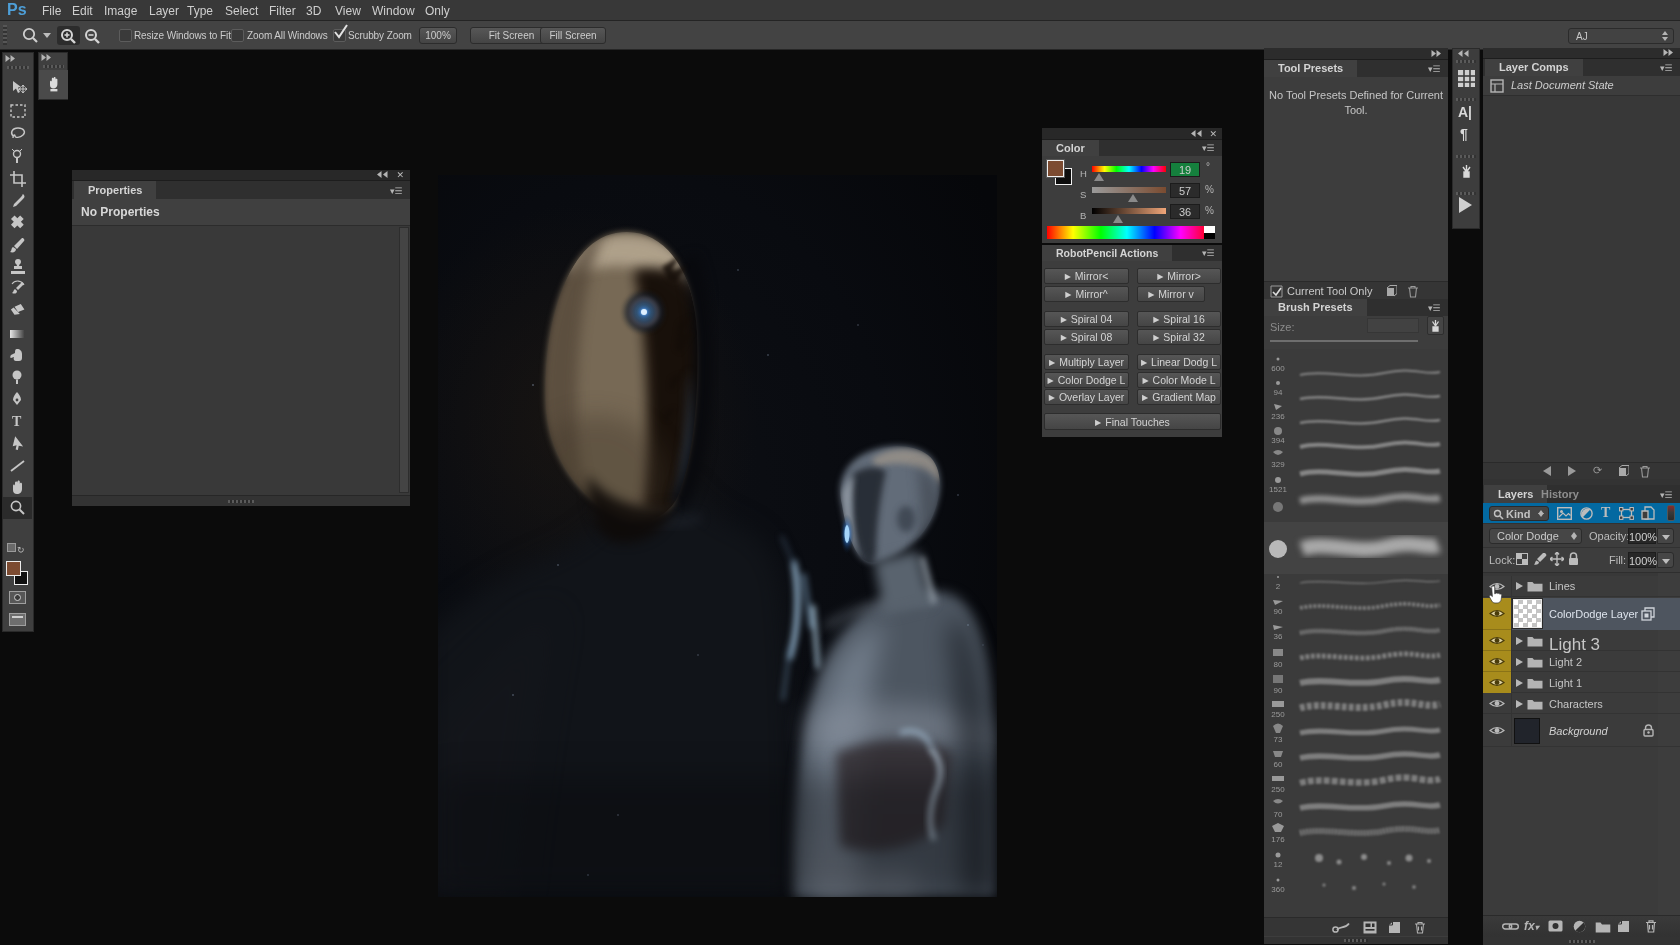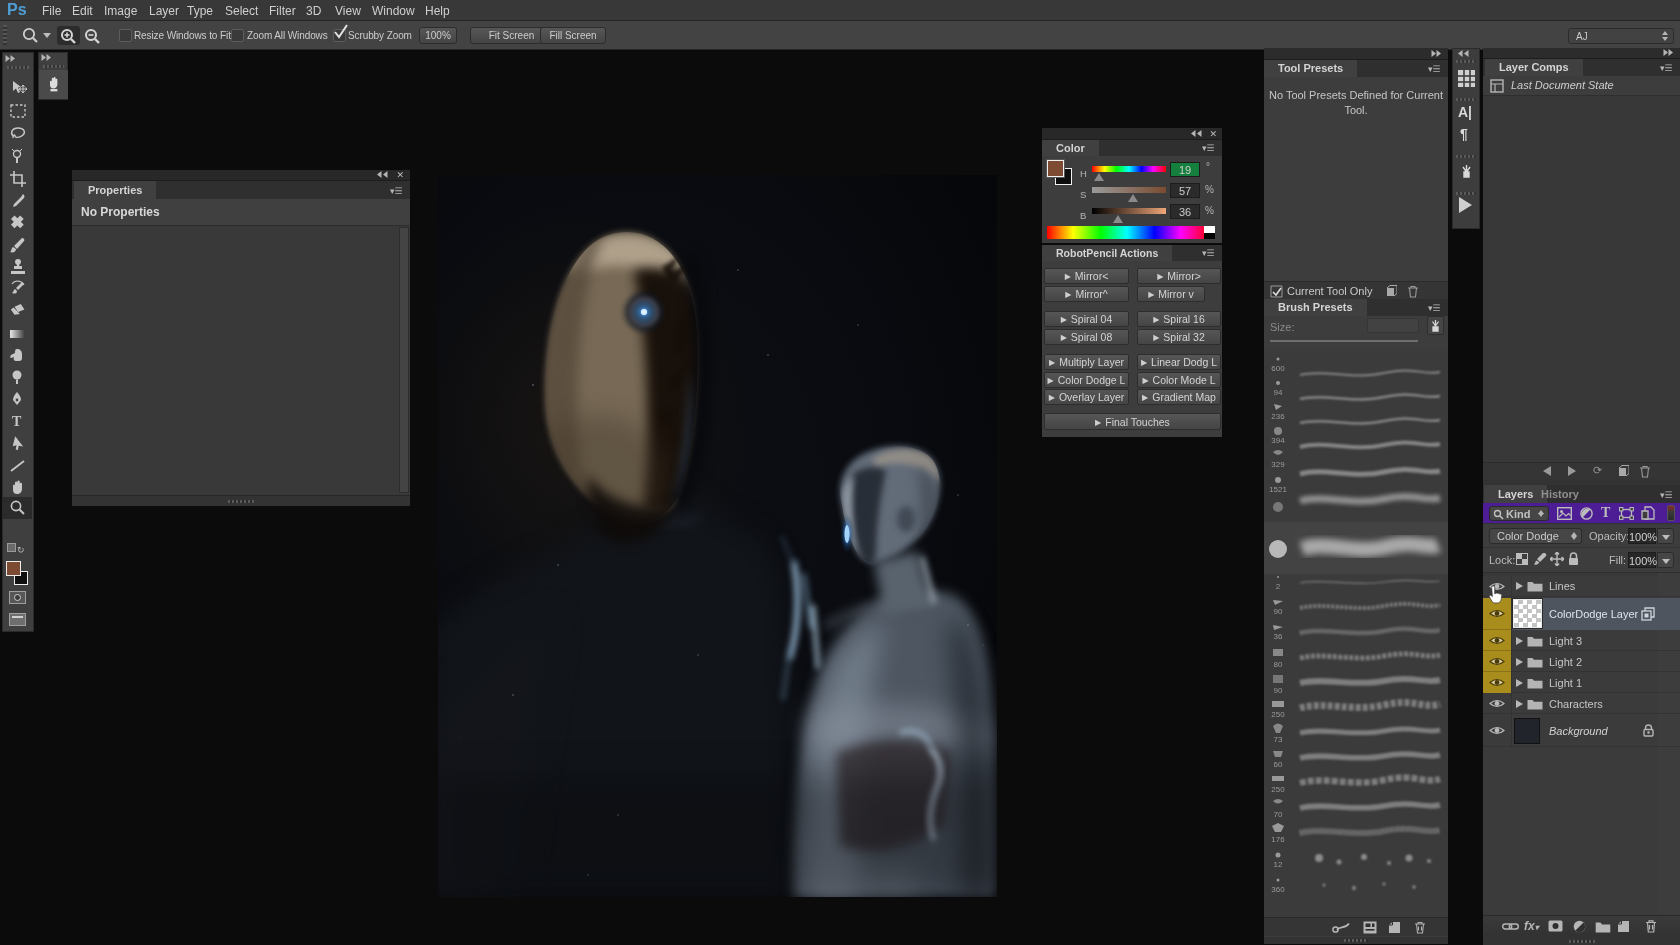--- a/index.html
+++ b/index.html
@@ -26,21 +26,21 @@
   <div class="menu-it" style="left:42px;">File</div>
   <div class="menu-it" style="left:72px;">Edit</div>
   <div class="menu-it" style="left:104px;">Image</div>
   <div class="menu-it" style="left:149px;">Layer</div>
   <div class="menu-it" style="left:187px;">Type</div>
   <div class="menu-it" style="left:225px;">Select</div>
   <div class="menu-it" style="left:269px;">Filter</div>
   <div class="menu-it" style="left:306px;">3D</div>
   <div class="menu-it" style="left:335px;">View</div>
   <div class="menu-it" style="left:372px;">Window</div>
-  <div class="menu-it" style="left:425px;">Help</div>
+  <div class="menu-it" style="left:425px;">Only</div>
 </div>
 
 <div class="abs" style="left:0;top:21px;width:1680px;height:29px;background:#434343;border-bottom:1px solid #272727;">
   <div class="abs" style="left:3px;top:4px;width:4px;height:20px;background:repeating-linear-gradient(#565656 0 2px,#333 2px 4px);"></div>
 
   <svg class="abs" style="left:21px;top:6px;" width="19" height="17" viewBox="0 0 19 17">
     <circle cx="8" cy="7" r="5.2" fill="none" stroke="#cfcfcf" stroke-width="1.8"></circle>
     <line x1="12" y1="11" x2="16" y2="15" stroke="#cfcfcf" stroke-width="2.2"></line>
   </svg>
   <div class="abs" style="left:43px;top:12px;width:0;height:0;border-left:4px solid transparent;border-right:4px solid transparent;border-top:5px solid #bdbdbd;"></div>
@@ -640,21 +640,21 @@
   <div class="abs" style="left:0;bottom:0;width:100%;height:6px;background:#333;"></div>
 </div>
 
 <div class="panel" id="layersPanel" style="left:1483px;top:485px;width:197px;height:460px;">
   <div class="ptabs" style="top:0;height:18px;">
     <div class="ptab" style="left:1px;height:18px;line-height:18px;">Layers</div>
     <div class="abs" style="left:50px;top:0;height:18px;line-height:18px;color:#8f8f8f;font-size:11px;font-weight:bold;padding:0 8px;">History</div>
     <div class="pmenu" style="top:5px;">▾☰</div>
   </div>
 
-  <div class="abs" style="left:0;top:18px;width:100%;height:21px;background:#4c1d95;border-bottom:1px solid #323232;padding-left:15px;">
+  <div class="abs" style="left:0;top:18px;width:100%;height:21px;background:#0369a1;border-bottom:1px solid #323232;padding-left:15px;">
     <div class="abs" style="left:6px;top:3px;width:60px;height:15px;background:#464646;border:1px solid #2b2b2b;border-radius:3px;">
       <svg class="abs" style="left:3px;top:2px;" width="11" height="11" viewBox="0 0 11 11">
           <circle cx="4.5" cy="4.5" r="3" fill="none" stroke="#c2c2c2" stroke-width="1.4"></circle>
           <line x1="7" y1="7" x2="10" y2="10" stroke="#c2c2c2" stroke-width="1.6"></line>
         </svg>
       <span class="abs" style="left:16px;top:1px;color:#c2c2c2;font-size:11px;font-weight:bold;">Kind</span>
       <span class="abs" style="right:4px;top:3px;width:0;height:0;border-left:3.5px solid transparent;border-right:3.5px solid transparent;border-bottom:4.5px solid #b5b5b5;"></span>
         <span class="abs" style="right:4px;bottom:3px;width:0;height:0;border-left:3.5px solid transparent;border-right:3.5px solid transparent;border-top:4.5px solid #b5b5b5;"></span>
     </div>
     <svg class="abs" style="left:74px;top:4px;" width="15" height="13" viewBox="0 0 15 13">
@@ -750,21 +750,21 @@
     <div class="abs" style="left:0;top:55px;width:197px;height:20px;border-bottom:1px solid #333;">
       <div class="abs" style="left:0;top:-1px;width:28px;height:21px;background:#a88c1c;border-bottom:1px solid #8a7317;"></div>
       <svg class="abs" style="left:6px;top:4px;" width="16" height="11" viewBox="0 0 16 11">
           <path d="M1 5.5 Q8 -0.5 15 5.5 Q8 11.5 1 5.5 z" fill="#ddd0a0" stroke="#4a3c0a" stroke-width="1.2"></path>
           <circle cx="8" cy="5.5" r="2.4" fill="#4a3c0a"></circle>
         </svg>
       <div class="abs" style="left:33px;top:6px;width:0;height:0;border-top:4.5px solid transparent;border-bottom:4.5px solid transparent;border-left:7px solid #b8b8b8;"></div>
       <svg class="abs" style="left:44px;top:4px;" width="16" height="12" viewBox="0 0 16 12">
           <path d="M0.5 11.5 V2 h5 l1.5 1.8 h8.5 v7.7 z" fill="#b4b4b4"></path>
         </svg>
-      <div class="abs" style="left:66px;top:4px;color:#c6c6c6;font-size:11px;">Light 3</div>
+      <div class="abs" style="left:66px;top:4px;color:#c6c6c6;font-size:17px;">Light 3</div>
     </div>
 
     <div class="abs" style="left:0;top:76px;width:197px;height:20px;border-bottom:1px solid #333;">
       <div class="abs" style="left:0;top:-1px;width:28px;height:21px;background:#a88c1c;border-bottom:1px solid #8a7317;"></div>
       <svg class="abs" style="left:6px;top:4px;" width="16" height="11" viewBox="0 0 16 11">
           <path d="M1 5.5 Q8 -0.5 15 5.5 Q8 11.5 1 5.5 z" fill="#ddd0a0" stroke="#4a3c0a" stroke-width="1.2"></path>
           <circle cx="8" cy="5.5" r="2.4" fill="#4a3c0a"></circle>
         </svg>
       <div class="abs" style="left:33px;top:6px;width:0;height:0;border-top:4.5px solid transparent;border-bottom:4.5px solid transparent;border-left:7px solid #b8b8b8;"></div>
       <svg class="abs" style="left:44px;top:4px;" width="16" height="12" viewBox="0 0 16 12">

